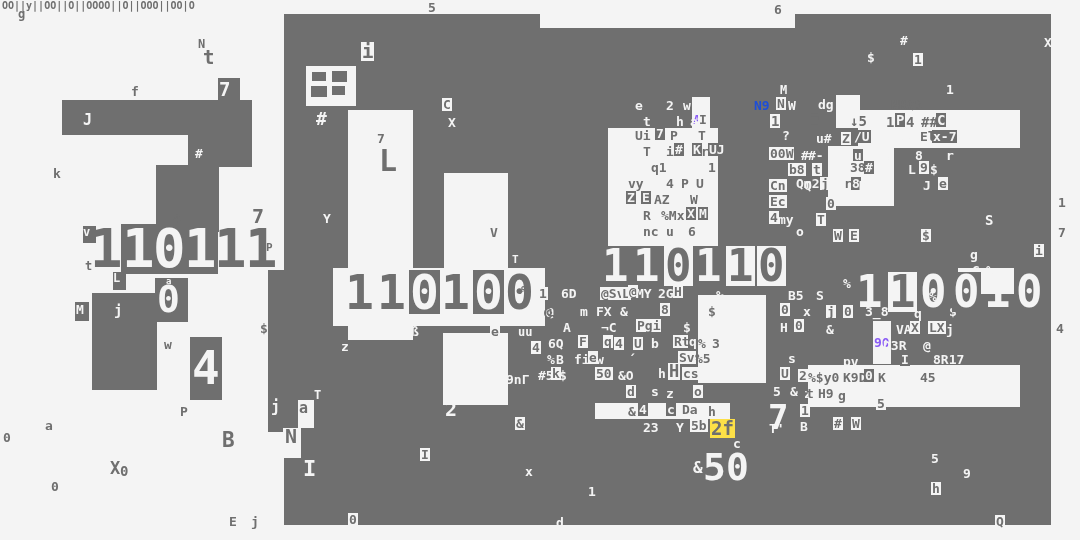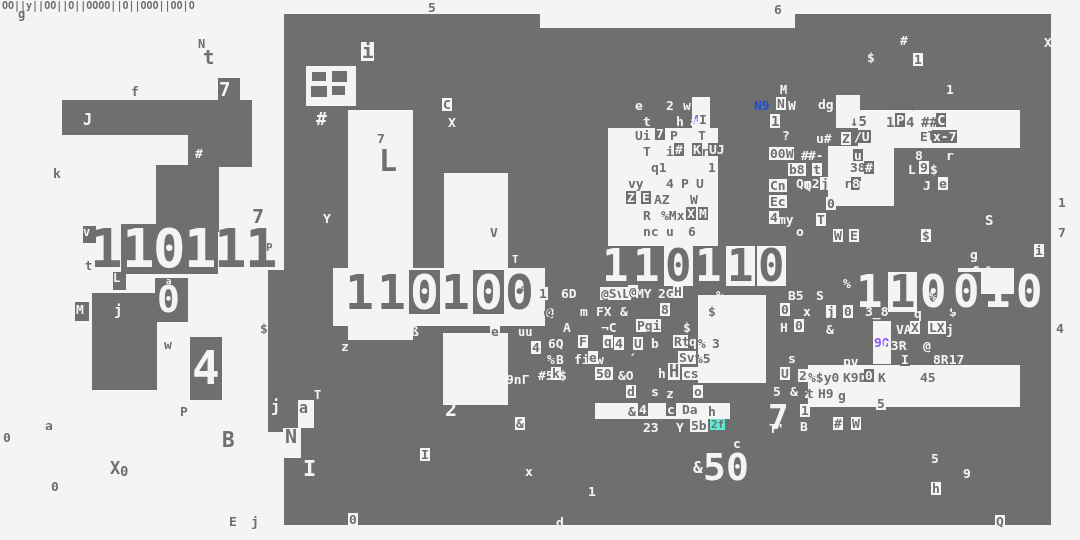--- a/index.html
+++ b/index.html
@@ -291,21 +291,21 @@
     <span class="glyph" style="left: 818px; top: 387px; font-size: 13px; color: rgb(111, 111, 111);">H9</span>
     <span class="glyph" style="left: 838px; top: 389px; font-size: 13px; color: rgb(111, 111, 111);">g</span>
     <span class="glyph" style="left: 628px; top: 405px; font-size: 13px; color: rgb(111, 111, 111);">&amp;</span>
     <span class="glyph" style="left: 638px; top: 403px; font-size: 13px; color: rgb(244, 244, 244); background: rgb(111, 111, 111); padding: 0px 1px;">4</span>
     <span class="glyph" style="left: 666px; top: 403px; font-size: 13px; color: rgb(244, 244, 244); background: rgb(111, 111, 111); padding: 0px 1px;">c</span>
     <span class="glyph" style="left: 681px; top: 403px; font-size: 13px; color: rgb(111, 111, 111); background: rgb(244, 244, 244); padding: 0px 1px;">Da</span>
     <span class="glyph" style="left: 708px; top: 405px; font-size: 13px; color: rgb(111, 111, 111);">h</span>
     <span class="glyph" style="left: 643px; top: 421px; font-size: 13px; color: rgb(244, 244, 244);">23</span>
     <span class="glyph" style="left: 676px; top: 421px; font-size: 13px; color: rgb(244, 244, 244);">Y</span>
     <span class="glyph" style="left: 690px; top: 419px; font-size: 13px; color: rgb(111, 111, 111); background: rgb(244, 244, 244); padding: 0px 1px;">5b</span>
-    <span class="glyph" style="left: 710px; top: 419px; font-size: 11px; color: rgb(111, 111, 111); background: #5eead4; padding: 0px 1px;">2f</span>
+    <span class="glyph" style="left: 710px; top: 419px; font-size: 19px; color: rgb(111, 111, 111); background: #fde047; padding: 0px 1px;">2f</span>
     <span class="glyph" style="left: 733px; top: 437px; font-size: 13px; color: rgb(244, 244, 244);">c</span>
     <span class="glyph" style="left: 693px; top: 460px; font-size: 16px; color: rgb(244, 244, 244);">&amp;</span>
     <span class="glyph" style="left: 703px; top: 448px; font-size: 38px; color: rgb(244, 244, 244);">50</span>
     <span class="glyph" style="left: 588px; top: 485px; font-size: 13px; color: rgb(244, 244, 244);">1</span>
     <span class="glyph" style="left: 556px; top: 516px; font-size: 13px; color: rgb(244, 244, 244);">d</span>
     <span class="glyph" style="left: 768px; top: 400px; font-size: 34px; color: rgb(244, 244, 244);">7</span>
     <span class="glyph" style="left: 769px; top: 422px; font-size: 13px; color: rgb(244, 244, 244);">T'</span>
     <span class="glyph" style="left: 800px; top: 404px; font-size: 13px; color: rgb(111, 111, 111); background: rgb(244, 244, 244); padding: 0px 1px;">1</span>
     <span class="glyph" style="left: 800px; top: 420px; font-size: 13px; color: rgb(244, 244, 244);">B</span>
     <span class="glyph" style="left: 876px; top: 397px; font-size: 13px; color: rgb(111, 111, 111); background: rgb(244, 244, 244); padding: 0px 1px;">5</span>

